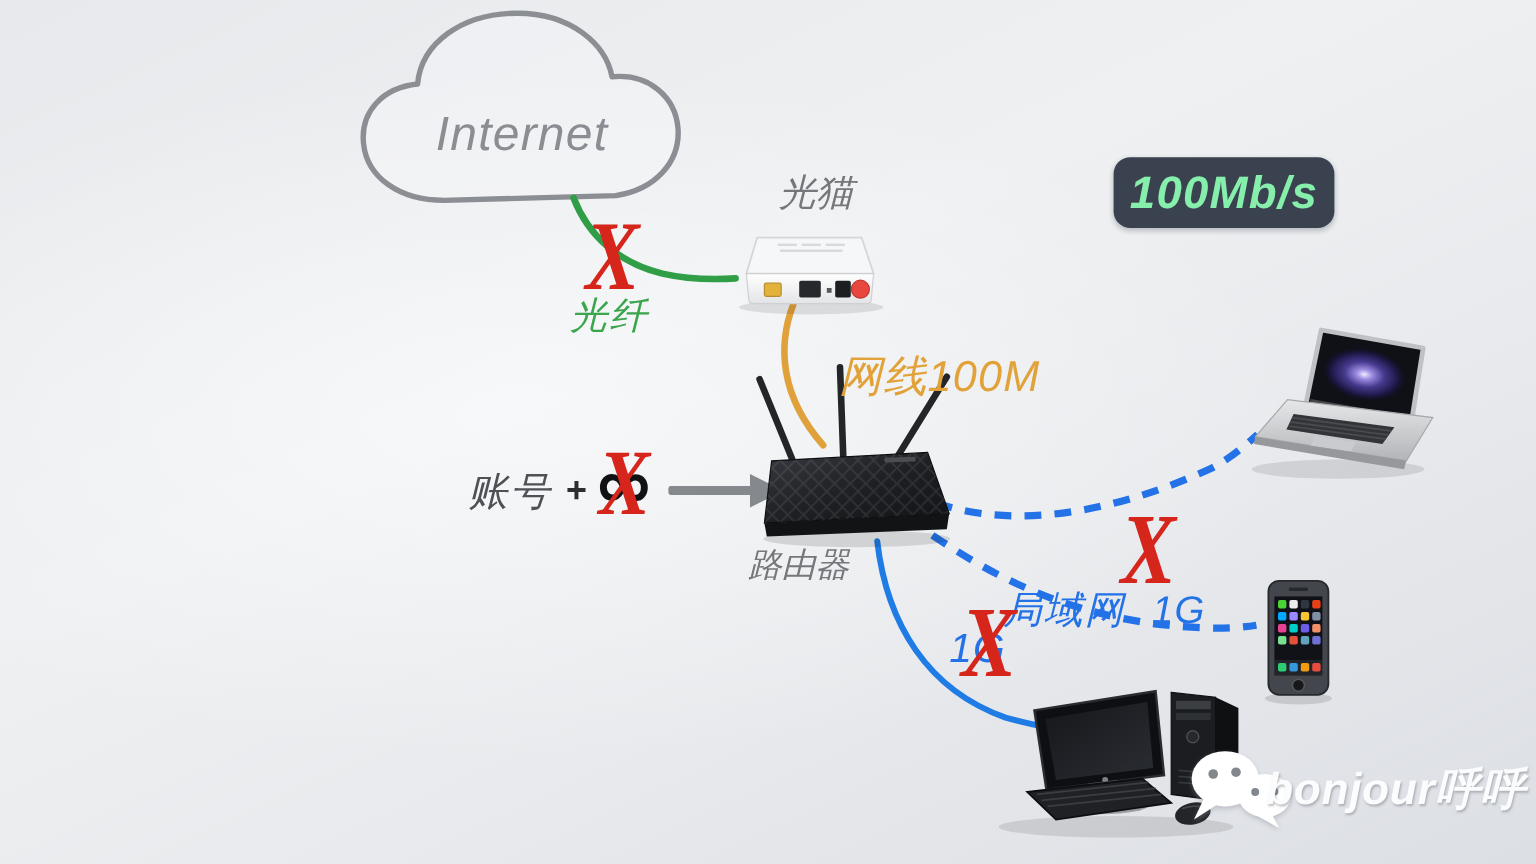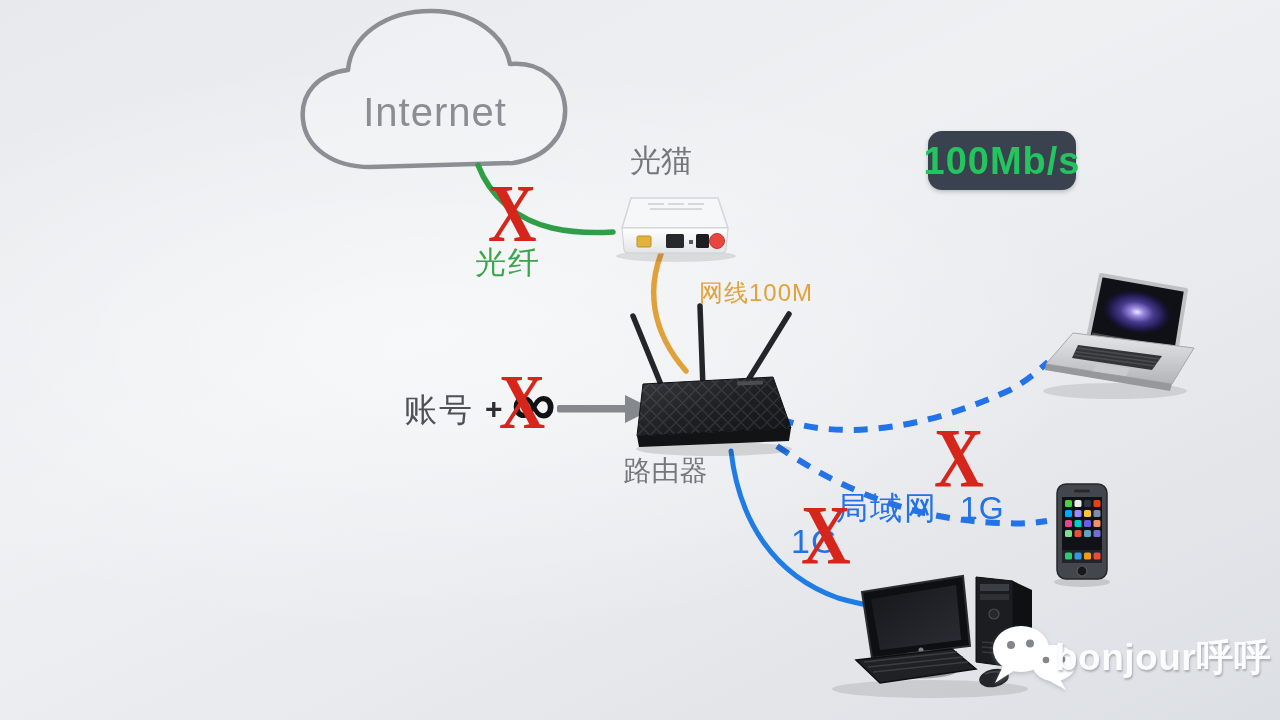--- a/index.html
+++ b/index.html
@@ -3,35 +3,36 @@
 <meta charset="utf-8">
 <style>
   html,body{margin:0;padding:0;}
   body{width:1280px;height:720px;overflow:hidden;font-family:"Liberation Sans",sans-serif;}
   .slide{
     position:relative;width:1280px;height:720px;overflow:hidden;
     background:
       radial-gradient(ellipse at 34% 48%, rgba(255,255,255,0.55) 0%, rgba(255,255,255,0) 55%),
       linear-gradient(155deg,#e7e9ec 0%,#eef0f2 40%,#e8eaed 65%,#dcdfe4 100%);
     border-bottom:1px solid #c9ccd1;
+    font-style:italic;
   }
   .abs{position:absolute;line-height:1;}
   .gray-label{color:#75777b;}
   .internet-label{left:355px;top:92px;width:160px;text-align:center;font-size:40px;color:#8a8e93;letter-spacing:1px;}
-  .modem-label{left:630px;top:145px;width:100px;text-align:left;font-size:31px;}
+  .modem-label{left:630px;top:145px;width:100px;text-align:center;font-size:31px;}
   .fiber-label{left:475px;top:227px;font-size:31px;color:#3aa54c;letter-spacing:2px;margin-top:20px;}
-  .cable-label{left:699px;top:281px;font-size:24px;color:#e2a23a;letter-spacing:1px;}
+  .cable-label{left:699px;top:296px;font-size:36px;color:#e2a23a;letter-spacing:1px;}
   .badge{
-    left:928px;top:131px;width:148px;height:59px;background:#3a4250;border-radius:14px;
+    left:928px;top:131px;width:184px;height:59px;background:#3a4250;border-radius:14px;
     display:flex;align-items:center;justify-content:center;
-    color:#22c55e;font-size:38px;font-weight:bold;letter-spacing:1px;
+    color:#86efac;font-size:38px;font-weight:bold;letter-spacing:1px;
     box-shadow:0 2px 4px rgba(40,45,55,0.25);
   }
   .router-label{left:598px;top:457px;width:135px;text-align:center;font-size:28px;}
-  .account-row{left:390px;top:381px;height:56px;display:flex;align-items:center;margin-left:14px;}
+  .account-row{left:390px;top:381px;height:56px;display:flex;align-items:center;}
   .account-text{font-size:33px;color:#4e5156;letter-spacing:2px;}
   .plus-text{font-size:30px;color:#2c2e31;margin:0 9px 0 11px;font-weight:bold;}
   .infinity-text{font-size:62px;font-weight:bold;color:#101214;position:relative;top:-5px;}
   .lan-row{left:836px;top:447px;display:flex;color:#2472e7;margin-top:45px;}
   .lan-name{font-size:32px;letter-spacing:2px;}
   .lan-speed{font-size:32px;margin-left:22px;letter-spacing:1px;}
   .wired-speed{left:791px;top:524px;font-size:34px;color:#2472e7;letter-spacing:1px;}
   .xmark{
     font-family:"Liberation Serif",serif;font-weight:bold;color:#d6261c;
     transform:scaleX(0.82);transform-origin:left top;

